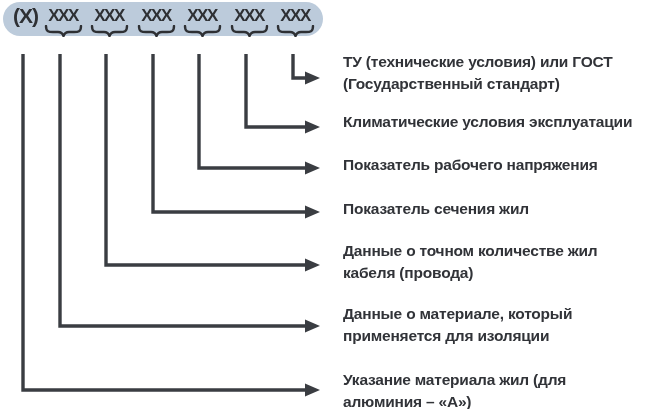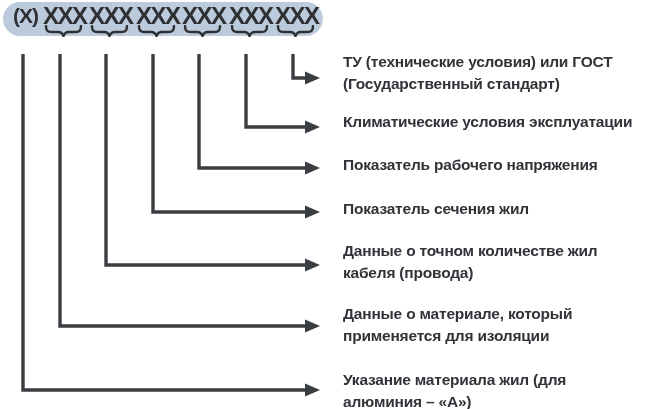--- a/index.html
+++ b/index.html
@@ -18,21 +18,21 @@
     border-radius:17px;
   }
   .prefix{
     position:absolute;left:10px;top:4px;
     font-size:21px;font-weight:700;letter-spacing:-1px;
     color:#2e3034;line-height:20px;
   }
   .grp{position:absolute;top:4px;width:40px;text-align:center;}
   .grp .xxx{
     display:block;
-    font-size:24px;font-weight:700;letter-spacing:-1.5px;
+    font-size:17px;font-weight:700;letter-spacing:-1.5px;
     color:#2e3034;line-height:20px;
   }
   .grp svg{display:block;margin:-1px auto 0 auto;}
   .g1{left:40px}.g2{left:86px}.g3{left:133px}.g4{left:179px}.g5{left:226px}.g6{left:272px}
   
   .connectors{position:absolute;left:0;top:0;}
   .connectors path{stroke:#3a3d42;stroke-width:3.4;fill:none;}
   .connectors polygon{fill:#3a3d42;}
   
   .label{

